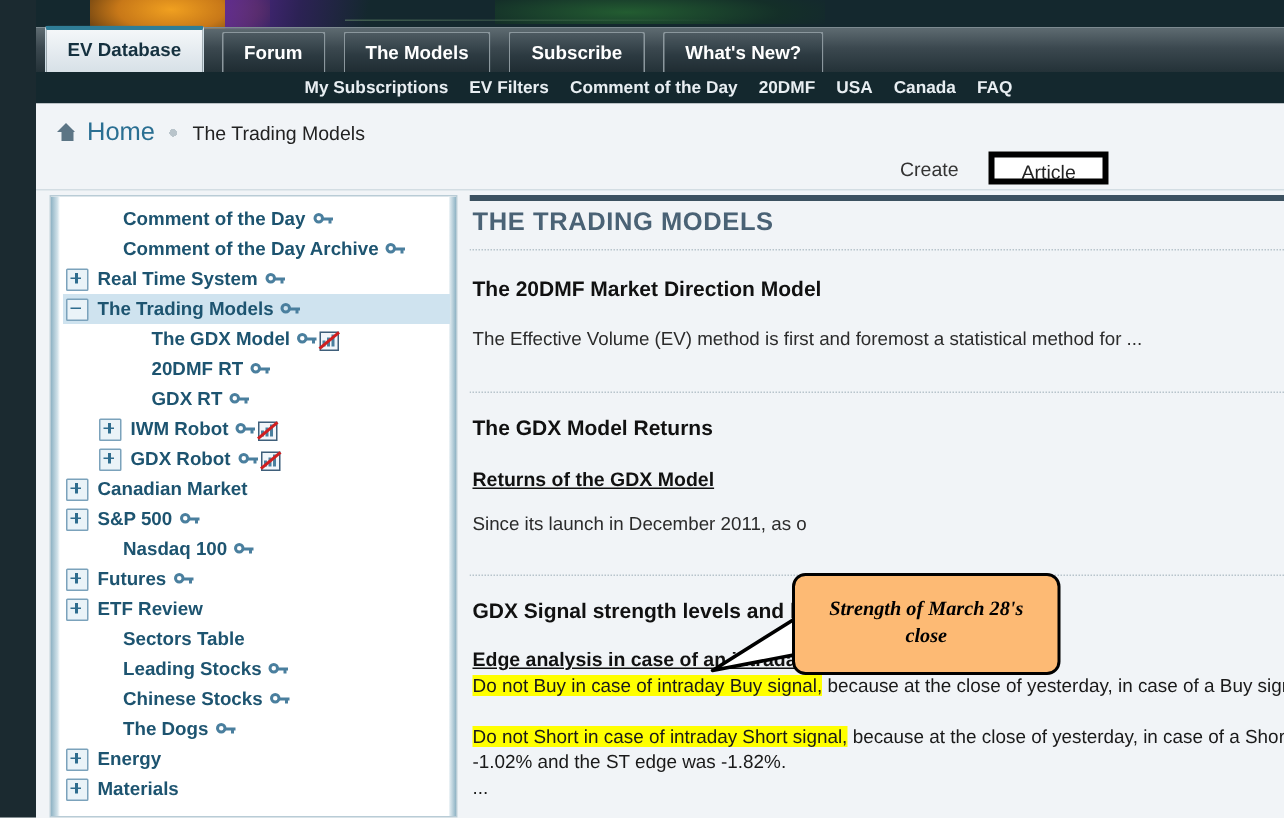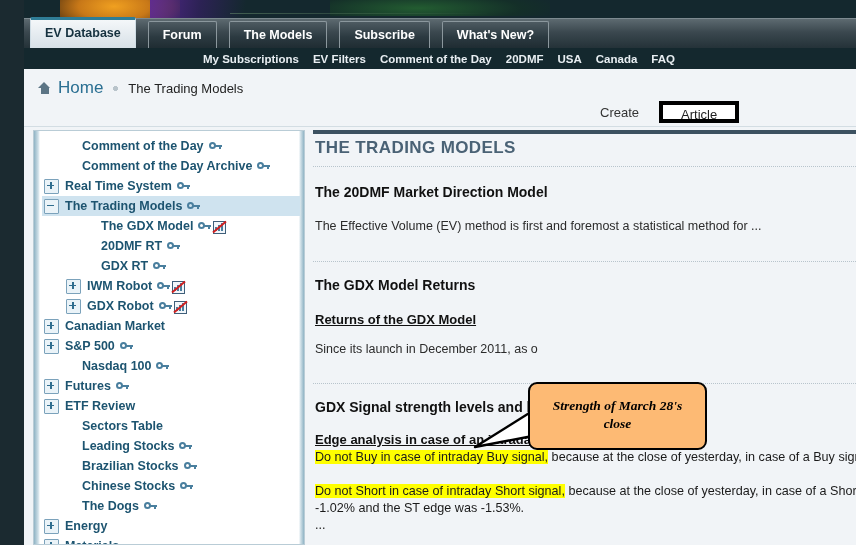--- a/index.html
+++ b/index.html
@@ -323,29 +323,20 @@
         <span class="nospace"></span>
         <span class="lbl">Leading Stocks</span>
         <span class="key-icon">
           <span class="ring"></span>
           <span class="shaft"></span>
           <span class="tooth"></span>
         </span>
       </div>
       <div class="node indent1">
         <span class="nospace"></span>
-        <span class="lbl">Brazilian Stocks</span>
-        <span class="key-icon">
-          <span class="ring"></span>
-          <span class="shaft"></span>
-          <span class="tooth"></span>
-        </span>
-      </div>
-      <div class="node indent1">
-        <span class="nospace"></span>
         <span class="lbl">Chinese Stocks</span>
         <span class="key-icon">
           <span class="ring"></span>
           <span class="shaft"></span>
           <span class="tooth"></span>
         </span>
       </div>
       <div class="node indent1">
         <span class="nospace"></span>
         <span class="lbl">The Dogs</span>
@@ -381,21 +372,21 @@
   <div class="body-text" style="top:212px;">Since its launch in December 2011, as o</div>
   <div class="dotrule" style="top:253px;"></div>
 
   <div class="h2" style="top:269px;">GDX Signal strength levels and latest updates</div>
   <div class="small-head" style="top:302px;">Edge analysis in case of an intraday real time GDX MF change</div>
 
   <div class="para" style="top:319px;">
     <span class="hl">Do not Buy in case of intraday Buy signal,</span><span> because at the close of yesterday, in case of a Buy signal</span><br>
     <br>
     <span class="hl">Do not Short in case of intraday Short signal,</span><span> because at the close of yesterday, in case of a Short</span><br>
-    <span>-1.02% and the ST edge was -1.53%.</span><br>
+    <span>-1.02% and the ST edge was -1.82%.</span><br>
     <span>...</span>
   </div>
 </div>
 
 <svg id="tail" viewBox="0 0 160 60">
   <polygon points="20,55 95,8 150,30" fill="#ffffff" stroke="#000000" stroke-width="2.4" stroke-linejoin="round"></polygon>
 </svg>
 <div id="callout">
   <div class="ctext">
     <span>Strength of March 28's</span><br>

